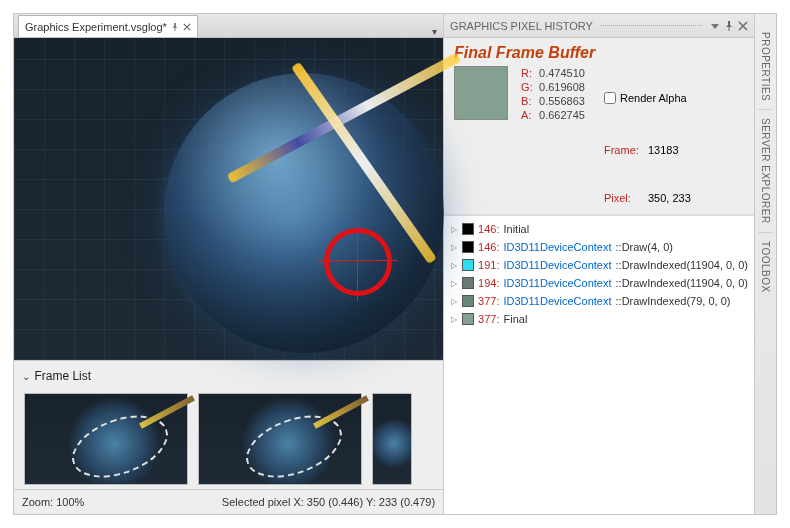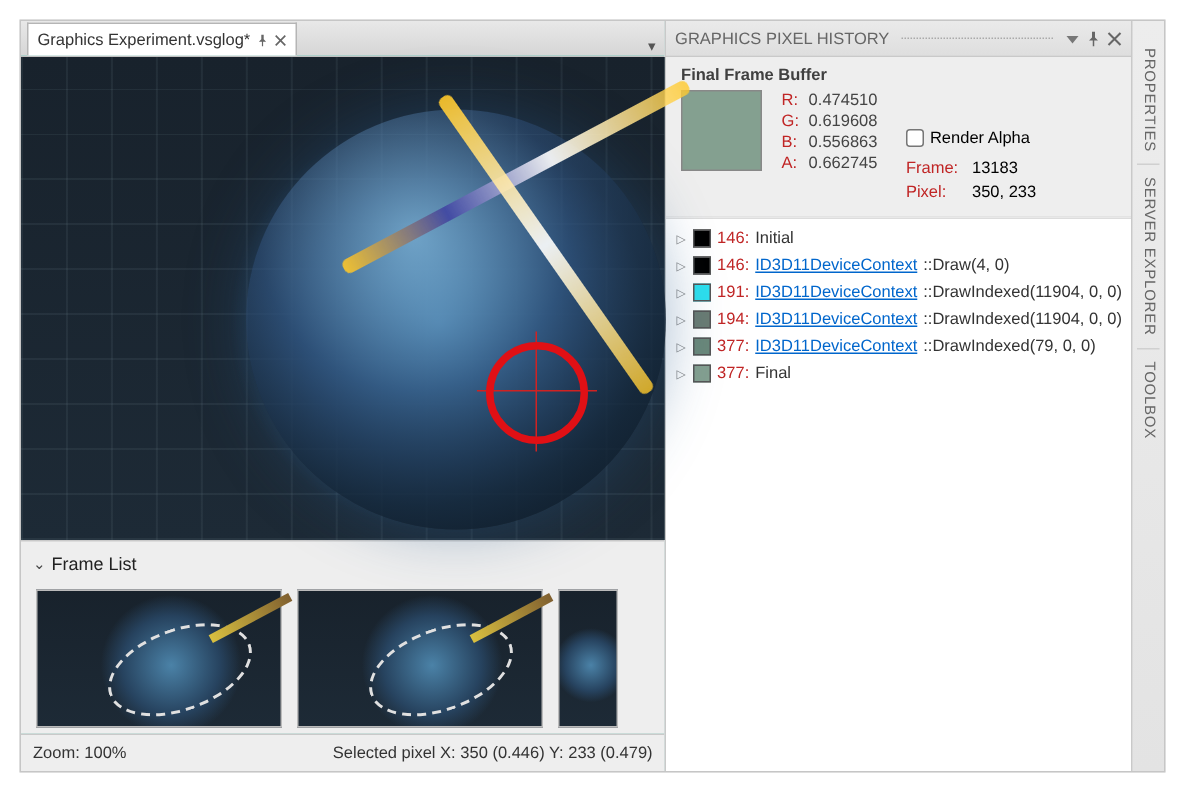--- a/index.html
+++ b/index.html
@@ -1,21 +1,21 @@
 <!DOCTYPE html>
 <html><head>
 <meta charset="utf-8">
 <style>
   * { box-sizing: border-box; margin: 0; padding: 0; font-family: "Segoe UI", Tahoma, sans-serif; }
   body { width: 790px; height: 528px; background: #fff; position: relative; overflow: hidden; }
 
   .frame { position:absolute; left:13px; top:13px; right:13px; bottom:13px; border:1px solid #c6c6c6; background:#eee; display:flex; }
 
   
-  .left-pane { width:445px; display:flex; flex-direction:column; background:#5eead4; }
+  .left-pane { width:445px; display:flex; flex-direction:column; background:#fde047; }
   .tab-strip { height:24px; background:linear-gradient(#e8e8e8,#d6d6d6); display:flex; align-items:flex-end; border-bottom:1px solid #c0c0c0; }
   .tab { background:#fff; border:1px solid #b5b5b5; border-bottom:none; height:22px; padding:0 6px; display:flex; align-items:center; gap:4px; font-size:11px; color:#333; margin-left:4px; }
   .tab .pin { width:8px; height:8px; }
   .tab .close { width:8px; height:8px; }
   .tab-right-chevron { margin-left:auto; margin-right:6px; font-size:10px; color:#555; }
 
   .viewport { flex:1; background:#1a2530;  position:relative;
     background-image:
       radial-gradient(circle at 65% 55%, rgba(80,140,180,0.9) 0%, rgba(40,70,100,0.9) 28%, rgba(20,35,50,0) 42%),
       repeating-linear-gradient(0deg, rgba(100,120,130,0.15) 0 1px, transparent 1px 30px),
@@ -51,36 +51,36 @@
   .status-bar { height:22px; background:#eee; border-top:1px solid #c9c9c9; display:flex; align-items:center; padding:12px 8px; font-size:11px; color:#333; justify-content:space-between;}
 
   
   .right-pane { flex:1; background:#eee; border-left:1px solid #c9c9c9; display:flex; }
   .history-col { flex:1; display:flex; flex-direction:column;justify-content:space-between; }
   .panel-header { height:24px; background:linear-gradient(#eaeaea,#dedede); border-bottom:1px solid #c9c9c9; display:flex; align-items:center; padding:0 6px; font-size:11px; color:#666; gap:4px;}
   .panel-header .spacer { flex:1; height:1px; border-top:1px dotted #aaa; margin:0 4px;}
   .pin-icon, .close-x { width:10px; height:10px; }
 
   .fb-block { padding:6px 10px 8px 10px; border-bottom:1px solid #e3e3e3; }
-  .fb-title { font-size:11px; font-weight:600; color:#404040; margin-bottom:4px; }
+  .fb-title { font-size:16px; font-weight:600; color:#c2410c; margin-bottom:4px;font-style:italic; }
   .fb-row { display:flex; gap:13px; }
   .swatch { width:54px; height:54px; background:#84a090; border:1px solid #888;}
   .rgba-grid { font-size:11px; color:#444; line-height:14px;}
   .rgba-grid .lab { display:inline-block; width:18px; color:#c02525; }
   .fp-col { font-size:11px; line-height:16px; margin-left:6px;}
   .fp-col .chk { display:flex; align-items:center; gap:4px; margin-bottom:4px;margin-top:24px;}
-  .fp-col .lab2 { color:#c02525; display:inline-block; width:44px;}
+  .fp-col .lab2 { color:#c02525; display:inline-block; width:44px;margin-top:32px;}
   .fp-col input[type=checkbox]{ width:12px; height:12px;}
 
   .event-list { flex:1; background:#fff; border-top:1px solid #dcdcdc; padding:4px 0; font-size:11px; overflow:hidden;}
   .ev { display:flex; align-items:center; height:18px; padding:0 6px; gap:4px; white-space:nowrap;}
   .tri { width:8px; text-align:center; color:#888; font-size:8px;}
   .sw { width:12px; height:12px; border:1px solid #555; flex-shrink:0;}
   .eid { color:#c02525; }
-  .link { color:#0066cc; text-decoration:underline; }
+  .link { color:#0066cc; }
   .tail { color:#333; }
 
   
   .side-tabs { width:22px; background:linear-gradient(#ededed,#e3e3e3); border-left:1px solid #c9c9c9; display:flex; flex-direction:column; align-items:center; padding-top:10px;}
   .stab { writing-mode: vertical-rl; font-size:10px; color:#666; padding:8px 2px; letter-spacing:0.5px; }
   .stab + .stab { border-top:1px solid #d0d0d0; }
 
   svg { display:block; }
 </style>
 </head>

